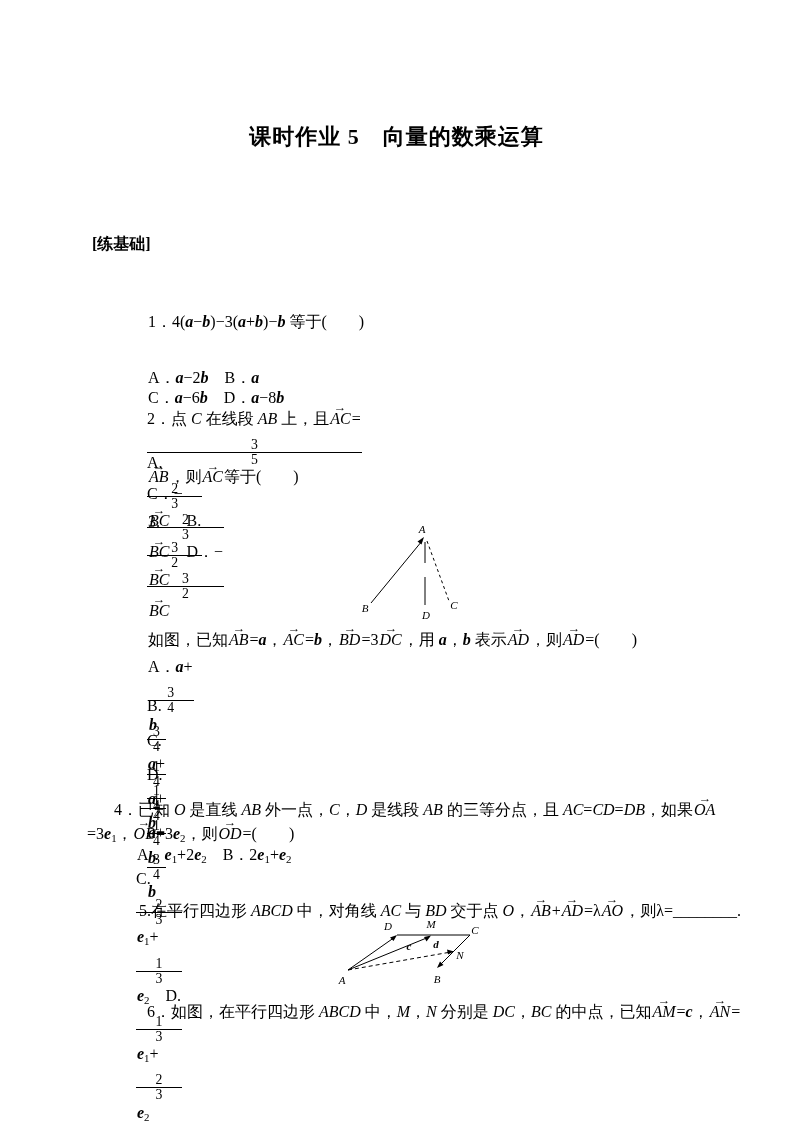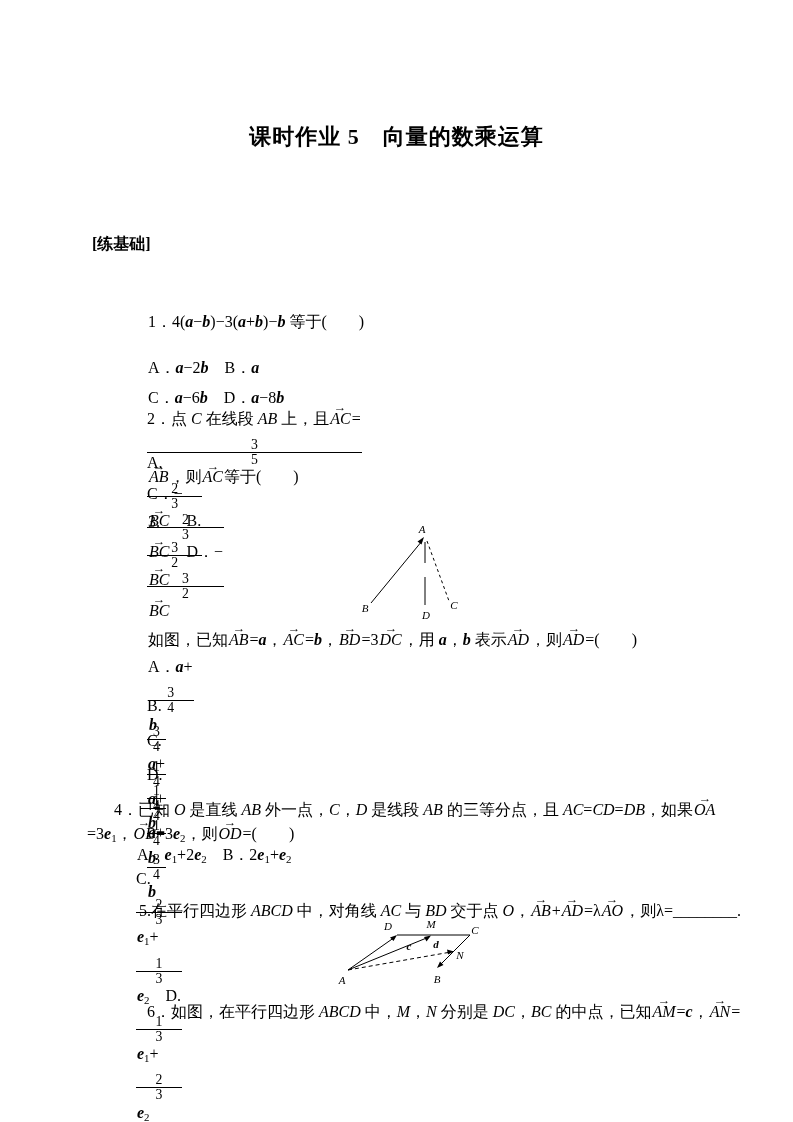--- a/index.html
+++ b/index.html
@@ -39,21 +39,21 @@
 </head>
 <body>
 
 <div class="page">
 
   <div class="doc-title">课时作业 5　向量的数乘运算</div>
 
   <div class="section-header">[练基础]</div>
 
   <div class="line" style="left:148px;top:312px;"><span>1．4(</span><span style="font-weight: bold; font-style: italic;">a</span><span>−</span><span style="font-weight: bold; font-style: italic;">b</span><span>)−3(</span><span style="font-weight: bold; font-style: italic;">a</span><span>+</span><span style="font-weight: bold; font-style: italic;">b</span><span>)−</span><span style="font-weight: bold; font-style: italic;">b</span><span> 等于(　　)</span></div>
-  <div class="line" style="left:148px;top:358px;text-align:right;"><span>A．</span><span style="font-weight: bold; font-style: italic;">a</span><span>−2</span><span style="font-weight: bold; font-style: italic;">b</span><span>　B．</span><span style="font-weight: bold; font-style: italic;">a</span></div>
+  <div class="line" style="left:148px;top:368px;text-align:right;"><span>A．</span><span style="font-weight: bold; font-style: italic;">a</span><span>−2</span><span style="font-weight: bold; font-style: italic;">b</span><span>　B．</span><span style="font-weight: bold; font-style: italic;">a</span></div>
   <div class="line" style="left:148px;top:388px;"><span>C．</span><span style="font-weight: bold; font-style: italic;">a</span><span>−6</span><span style="font-weight: bold; font-style: italic;">b</span><span>　D．</span><span style="font-weight: bold; font-style: italic;">a</span><span>−8</span><span style="font-weight: bold; font-style: italic;">b</span></div>
 
   <div class="line" style="left:147px;top:409px;"><span>2．点 </span><span style="font-style: italic;">C</span><span> 在线段 </span><span style="font-style: italic;">AB</span><span> 上，且</span><span class="vec"><span class="arr">→</span><span class="vbase">AC</span></span><span>=</span><span class="frac"><span class="fn">3</span><span class="fd">5</span></span><span class="vec"><span class="arr">→</span><span class="vbase">AB</span></span><span>，则</span><span class="vec"><span class="arr">→</span><span class="vbase">AC</span></span><span>等于(　　)</span></div>
   <div class="line" style="left:147px;top:453px;"><span>A.</span><span class="frac"><span class="fn">2</span><span class="fd">3</span></span><span class="vec"><span class="arr">→</span><span class="vbase">BC</span></span><span>　B.</span><span class="frac"><span class="fn">3</span><span class="fd">2</span></span><span class="vec"><span class="arr">→</span><span class="vbase">BC</span></span></div>
   <div class="line" style="left:147px;top:484px;"><span>C．−</span><span class="frac"><span class="fn">2</span><span class="fd">3</span></span><span class="vec"><span class="arr">→</span><span class="vbase">BC</span></span><span>　D．−</span><span class="frac"><span class="fn">3</span><span class="fd">2</span></span><span class="vec"><span class="arr">→</span><span class="vbase">BC</span></span></div>
 
   <div class="line" style="left:148px;top:512px;"><span>3.</span></div>
 
   <svg width="125" height="102" viewBox="0 0 125 102" style="position:absolute;left:350px;top:521px;">
     <line x1="21" y1="82" x2="72" y2="20"></line>

